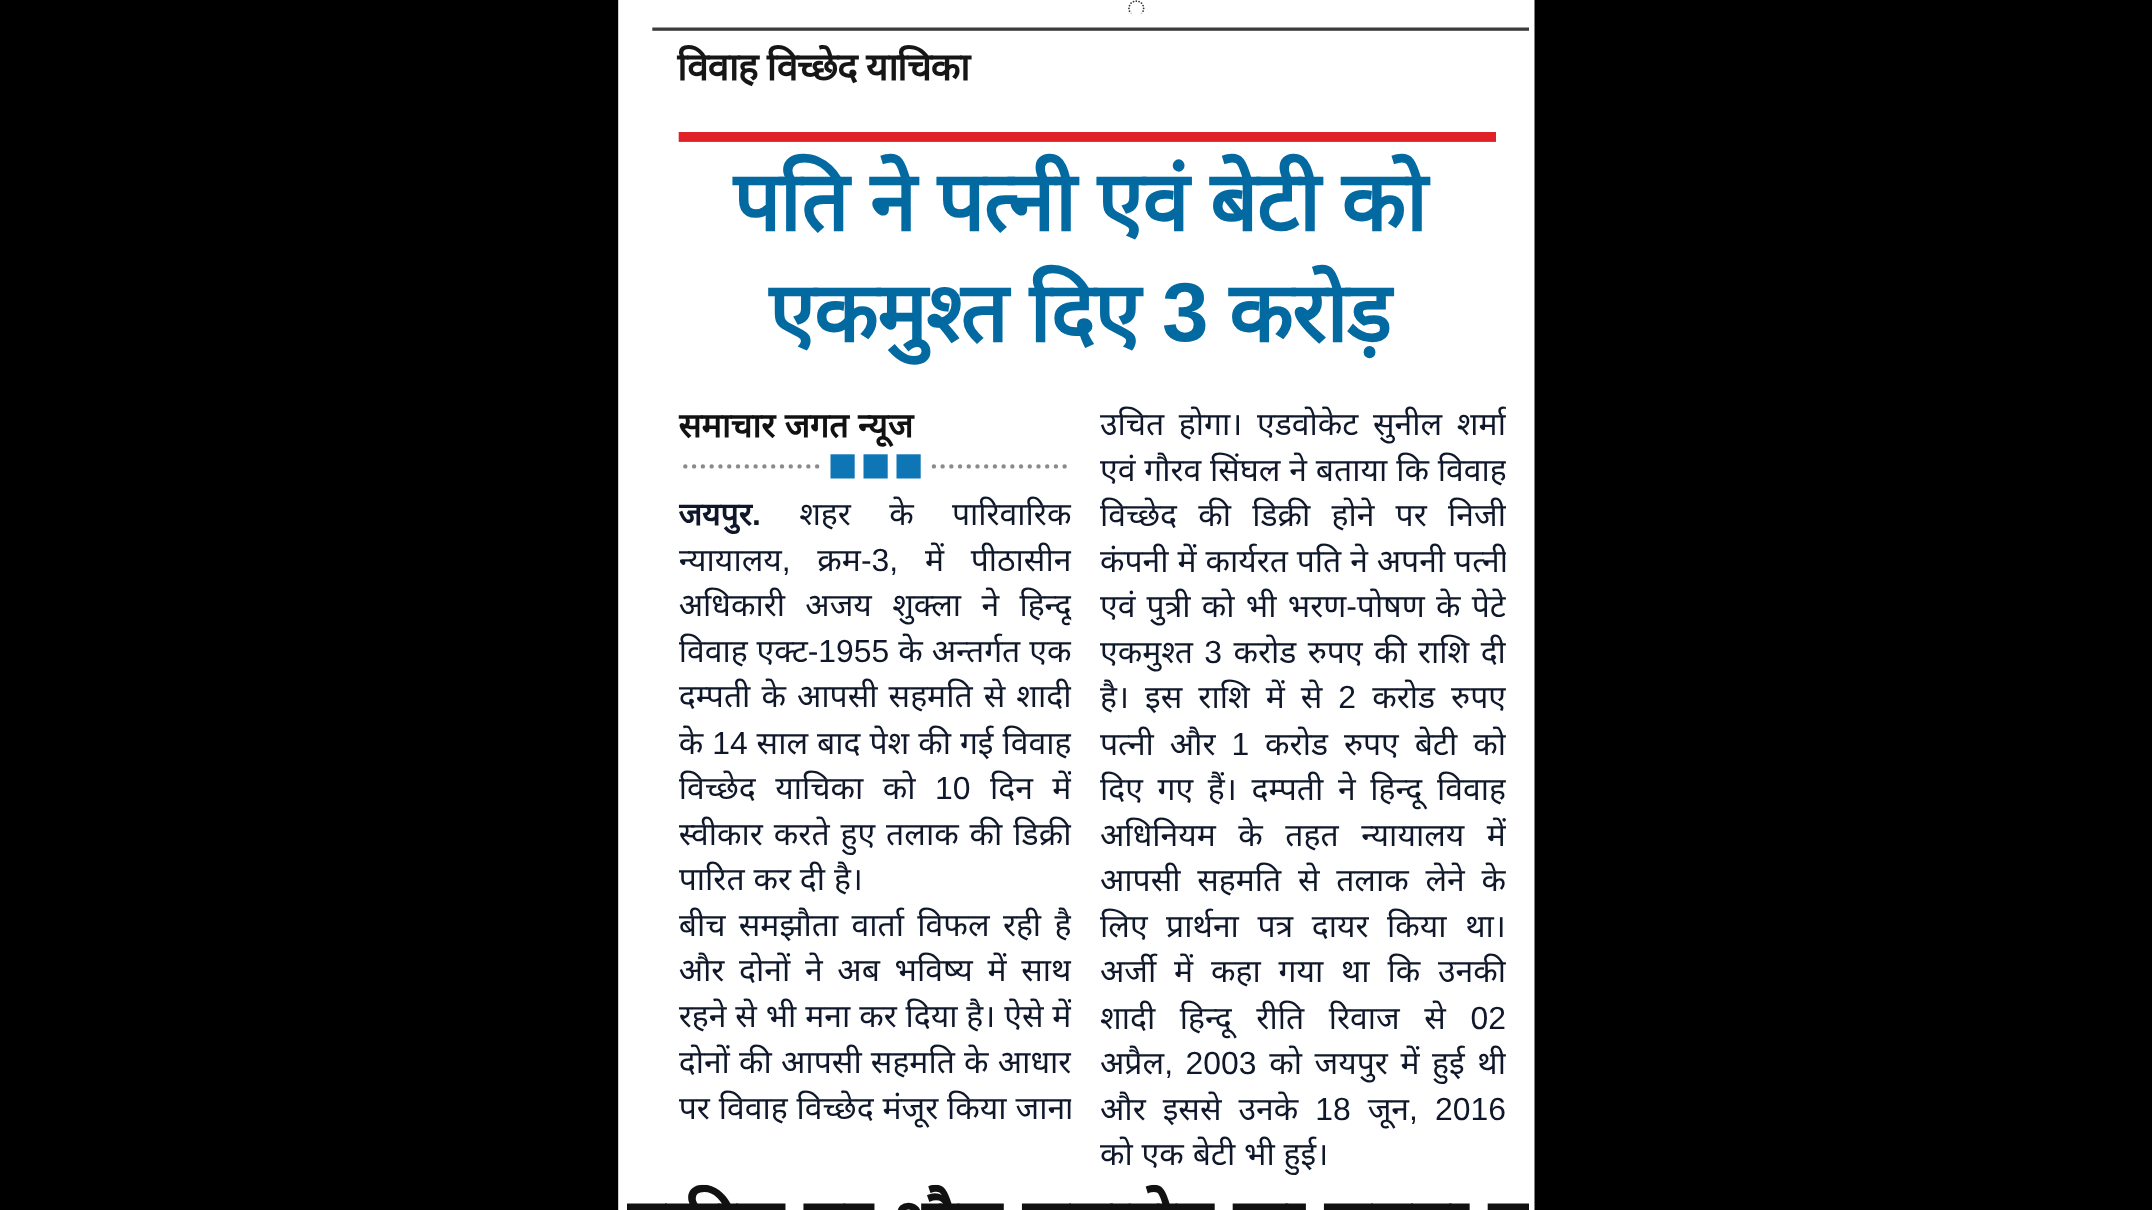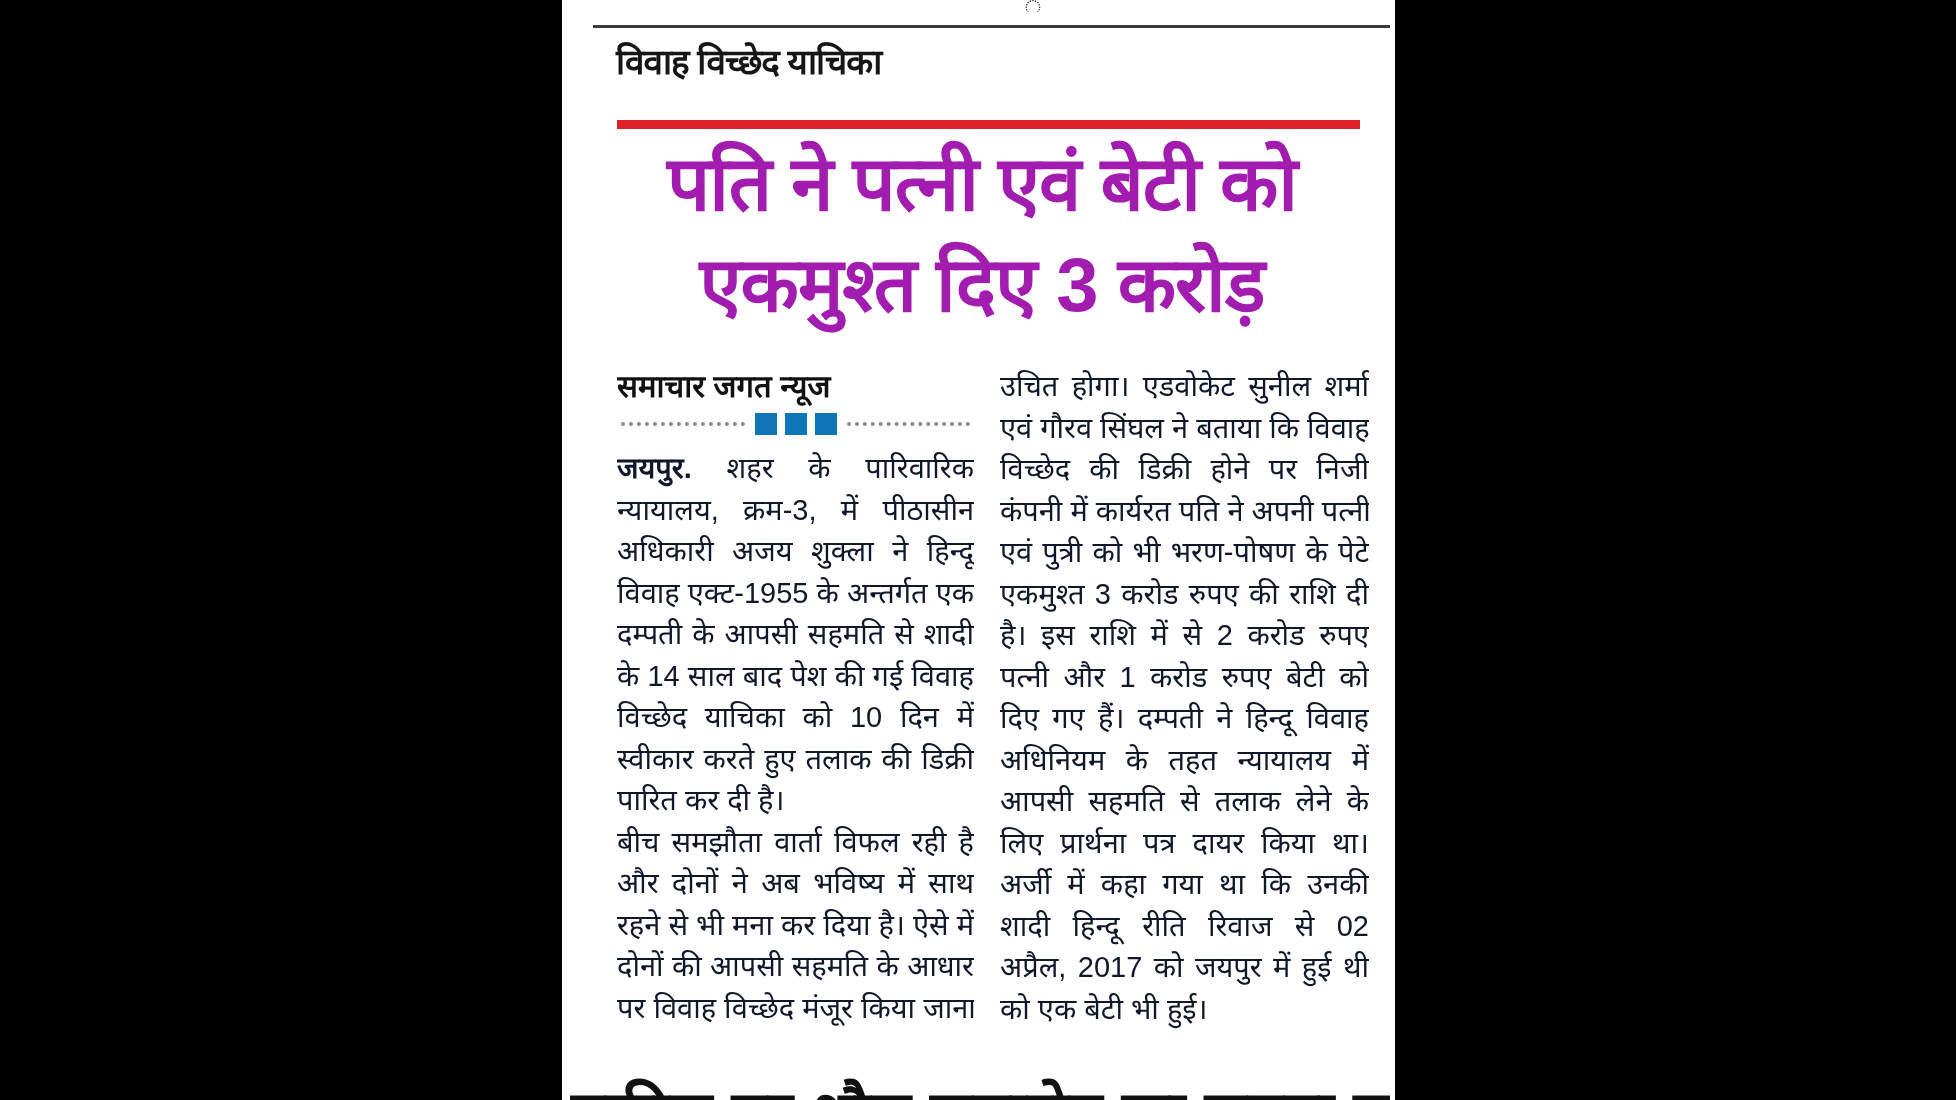--- a/index.html
+++ b/index.html
@@ -14,21 +14,21 @@
 
   .top-fragment{position:absolute;left:462px;top:-16px;height:28px;width:40px;overflow:hidden;
     font-size:30px;color:#333;}
   .top-rule{position:absolute;left:31px;top:25px;width:797px;height:3px;background:var(--rulegray);}
 
   .section-title{position:absolute;left:54px;top:30px;width:746px;
     font-size:35px;font-weight:800;letter-spacing:-1px;color:#161616;line-height:64px;white-space:nowrap;}
   .red-rule{position:absolute;left:55px;top:120px;width:743px;height:9px;background:var(--red);}
 
   .headline{position:absolute;left:30px;top:133px;width:780px;text-align:center;
-    font-size:76px;line-height:101px;font-weight:900;color:#a21caf;letter-spacing:-1px;}
+    font-size:76px;line-height:101px;font-weight:900;color:#0369a1;letter-spacing:-1px;}
 
   .columns{position:absolute;left:55px;top:366px;width:752px;display:flex;gap:26px;}
   .col{overflow:hidden;}
   .col-left{width:357px;}
   .col-right{width:369px;}
 
   .byline{font-size:31px;font-weight:bold;text-align:left;line-height:42px;color:#111;}
   .dotted-row{display:flex;align-items:center;height:28px;margin:2px 4px 10px 4px;}
   .dotted-seg{flex:1;border-top:4px dotted var(--dotgray);height:0;}
   .squares{display:flex;gap:8px;margin:0 10px;}
@@ -101,21 +101,22 @@
             <div class="bl">एवं पुत्री को भी भरण-पोषण के पेटे</div>
             <div class="bl">एकमुश्त 3 करोड रुपए की राशि दी</div>
             <div class="bl">है। इस राशि में से 2 करोड रुपए</div>
             <div class="bl">पत्नी और 1 करोड रुपए बेटी को</div>
             <div class="bl">दिए गए हैं। दम्पती ने हिन्दू विवाह</div>
             <div class="bl">अधिनियम के तहत न्यायालय में</div>
             <div class="bl">आपसी सहमति से तलाक लेने के</div>
             <div class="bl">लिए प्रार्थना पत्र दायर किया था।</div>
             <div class="bl">अर्जी में कहा गया था कि उनकी</div>
             <div class="bl">शादी हिन्दू रीति रिवाज से 02</div>
-            <div class="bl">अप्रैल, 2017 को जयपुर में हुई थी</div>
+            <div class="bl">अप्रैल, 2003 को जयपुर में हुई थी</div>
+            <div class="bl">और इससे उनके 18 जून, 2016</div>
             <div class="bl last">को एक बेटी भी हुई।</div>
           </div>
       </div>
     </div>
 
     <div class="bottom-partial">
       <span class="big">वकील पर शौच समारोह का सपना साकार दिखाने</span>
     </div>
 
   </div>

